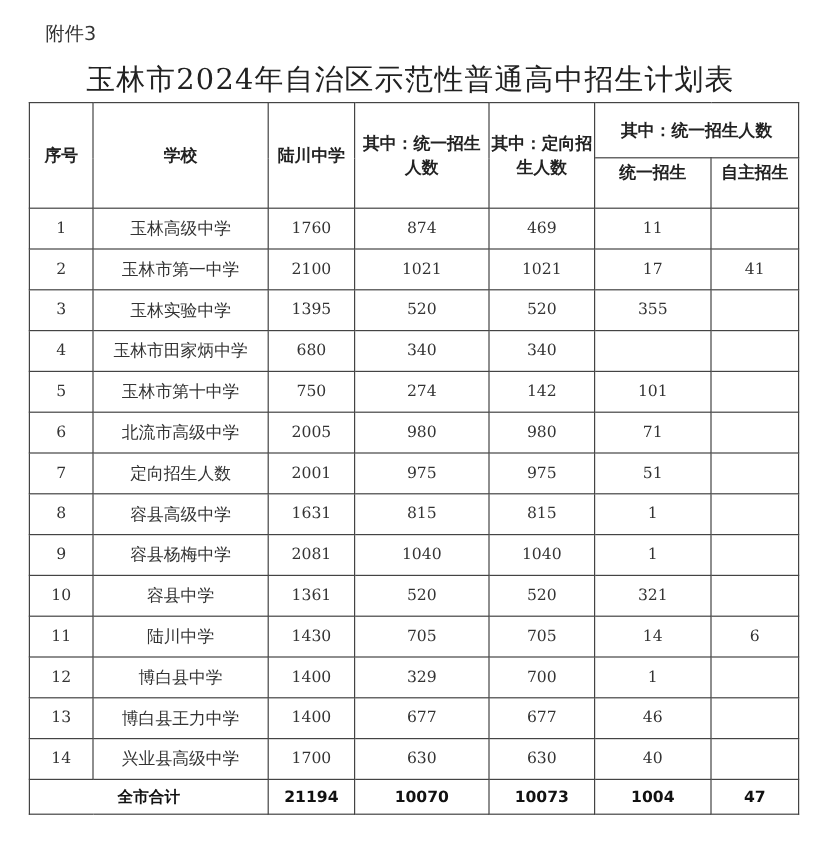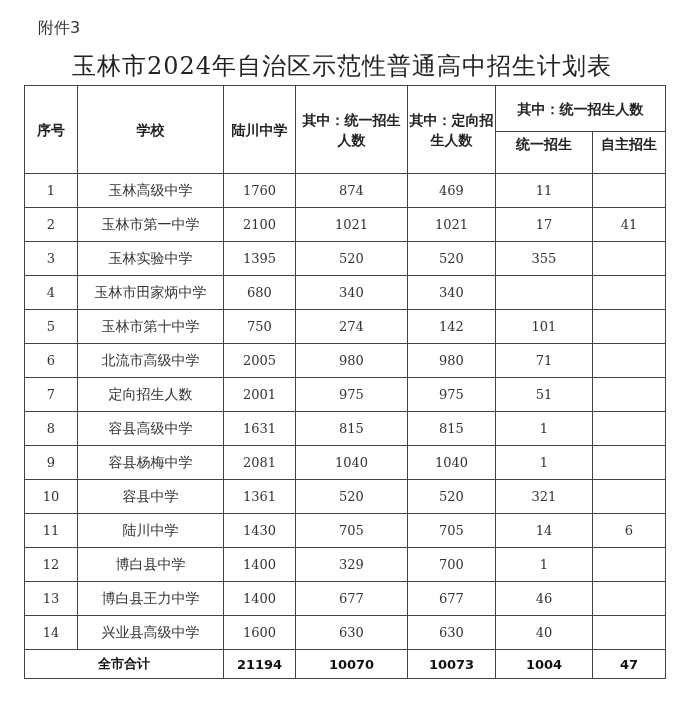--- a/index.html
+++ b/index.html
@@ -157,21 +157,21 @@
         <td class="school">博白县王力中学</td>
         <td>1400</td>
         <td>677</td>
         <td>677</td>
         <td>46</td>
         <td></td>
       </tr>
       <tr>
         <td>14</td>
         <td class="school">兴业县高级中学</td>
-        <td>1600</td>
+        <td>1700</td>
         <td>630</td>
         <td>630</td>
         <td>40</td>
         <td></td>
       </tr>
       <tr class="total">
         <td colspan="2">全市合计</td>
         <td>21194</td>
         <td>10070</td>
         <td>10073</td>

